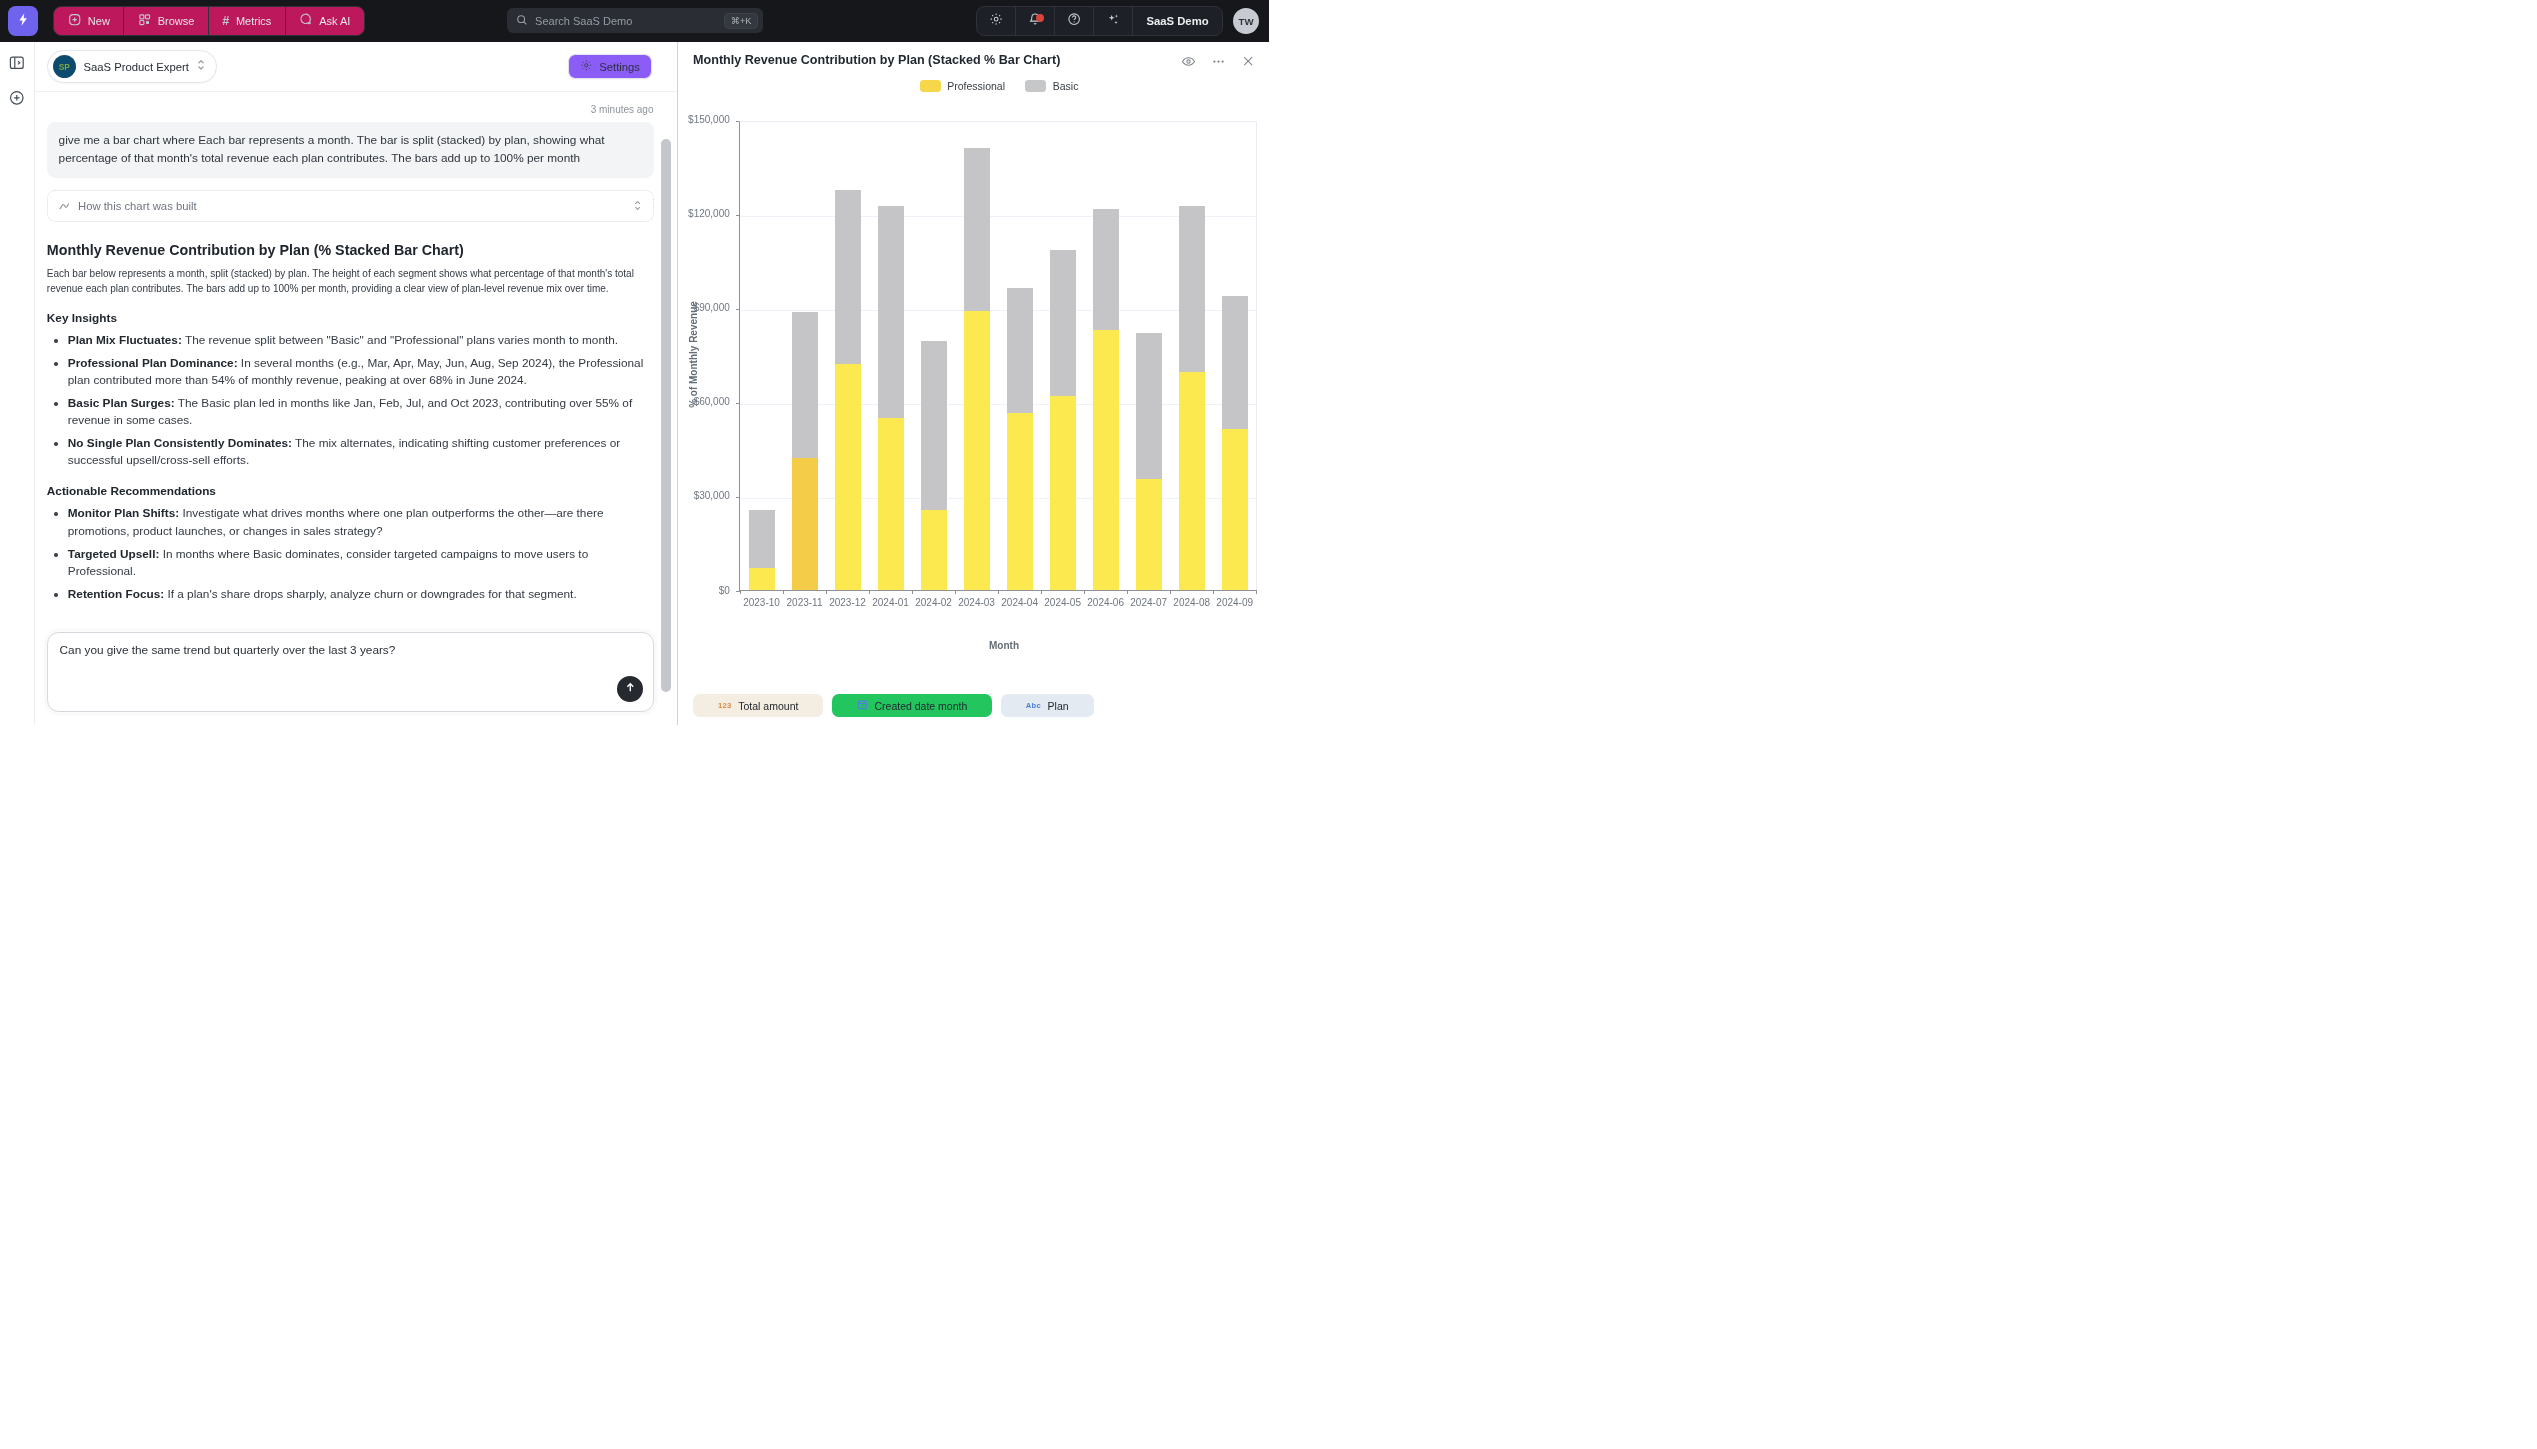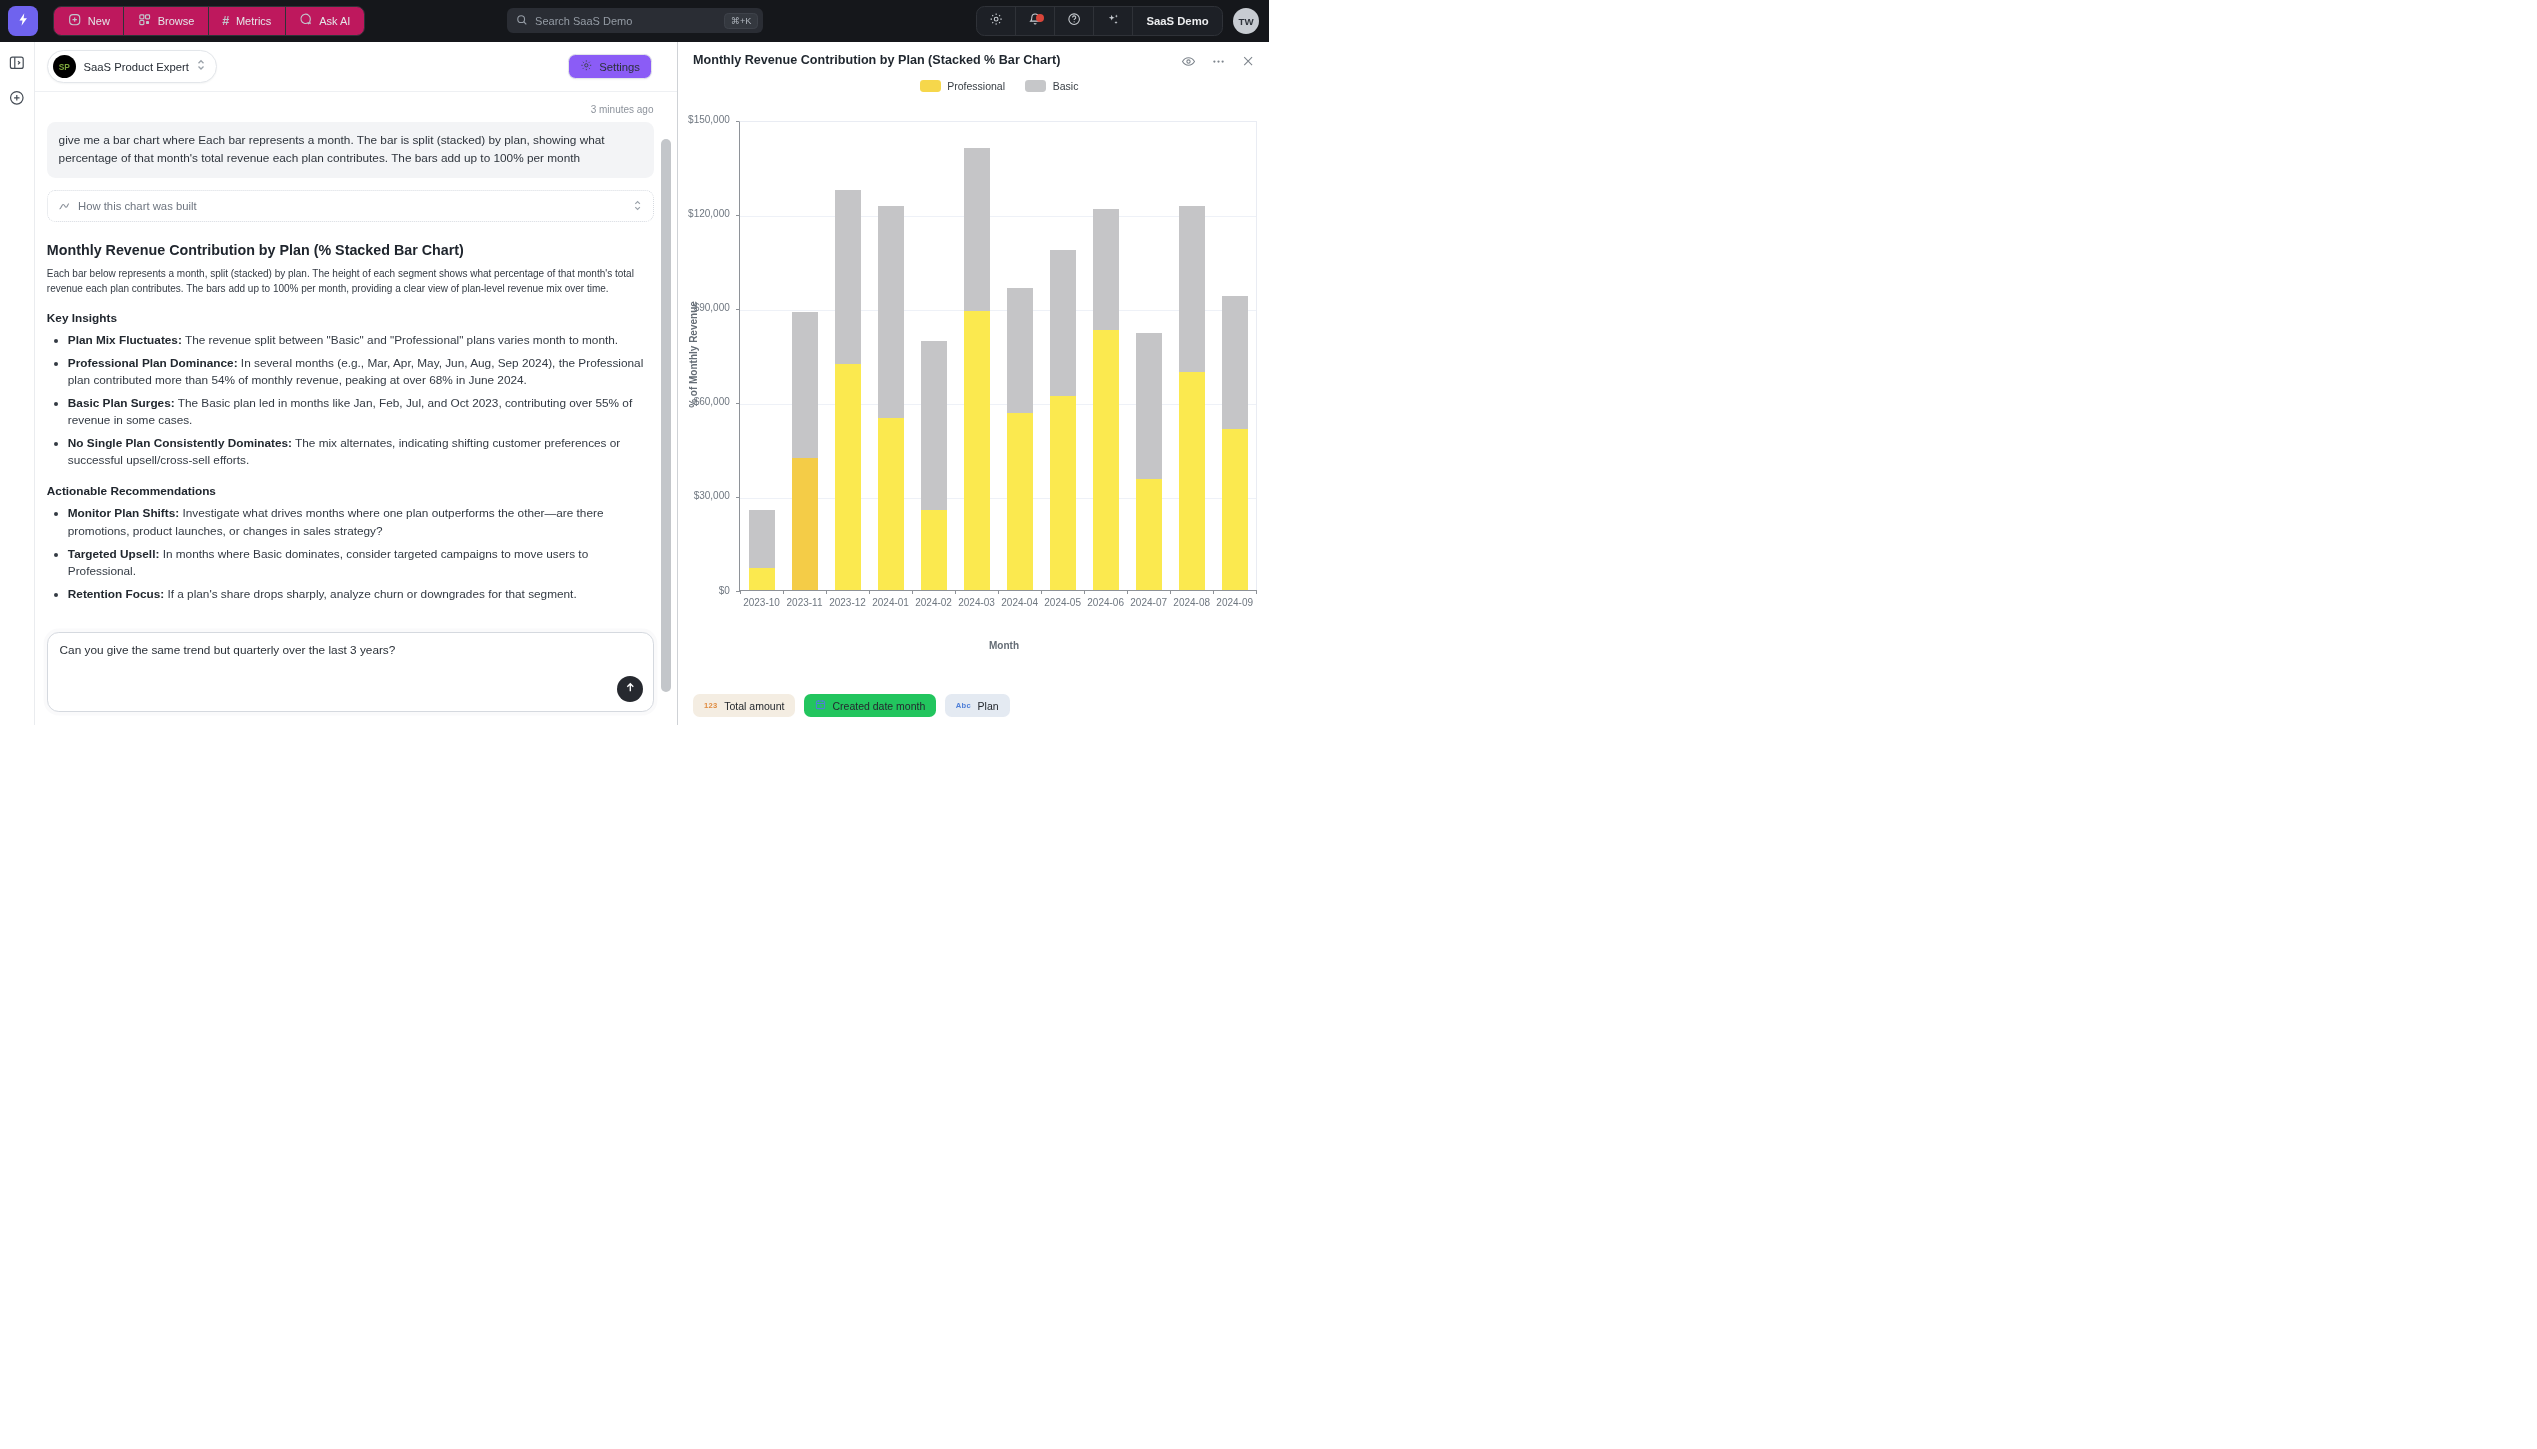--- a/index.html
+++ b/index.html
@@ -27,21 +27,21 @@
 
   
   .main { display:flex; height:683px; }
   .rail { width:35px; border-right:0.8px solid #EAECEF; display:flex; flex-direction:column; align-items:center; padding-top:11.8px; gap:15px; background:#fff; }
   .rail svg { color:#454C55; cursor:pointer; }
 
   
   .left-panel { width:643px; position:relative; border-right:0.8px solid #CFD2D6; display:flex; flex-direction:column; background:#fff; }
   .agent-header { height:50px; flex:none; display:flex; align-items:center; justify-content:space-between; padding:0 25px 0 11.8px; border-bottom:0.8px solid #EEF0F3; }
   .agent-pill { display:flex; align-items:center; gap:7.6px; border:0.8px solid #E3E6EA; border-radius:18.5px; padding:4.2px 10px 4.2px 5px; box-shadow:0 0.8px 1.7px rgba(20,30,40,.05); cursor:pointer; background:#fff; }
-  .sp-badge { width:23px; height:23px; border-radius:50%; background:#000000; color:#7DA63C; font-size:8.4px; font-weight:bold; display:flex; align-items:center; justify-content:center; }
+  .sp-badge { width:23px; height:23px; border-radius:50%; background:#0c4a6e; color:#7DA63C; font-size:8.4px; font-weight:bold; display:flex; align-items:center; justify-content:center; }
   .agent-name { font-size:11.3px; color:#272D35; font-weight:500; }
   .settings-btn { display:flex; align-items:center; gap:6.7px; border:0.8px solid #E3E6EA; border-radius:7.6px; padding:4px 11px; font-size:11.3px; color:#2B313A; cursor:pointer; background:#8b5cf6; box-shadow:0 0.8px 1.7px rgba(20,30,40,.04); }
   .chat { position:relative; flex:1; }
   .messages { position:absolute; top:0; left:0; right:0; bottom:102px; padding:11.8px 23.5px 0 11.8px; overflow:hidden; }
   .timestamp { text-align:right; font-size:10px; color:#8D939C; margin-bottom:7.6px; }
   .user-bubble { background:#F3F4F6; border-radius:8.4px; padding:10px 11.8px; font-size:11.8px; line-height:1.5; color:#2E343C; }
   .built-row { margin-top:12.6px; border:1.3px dotted #D7DBE1; border-radius:8.4px; padding:7.6px 10px; display:flex; align-items:center; gap:7.6px; color:#6F7680; font-size:11.3px; cursor:pointer; }
   .built-row .spread { margin-left:auto; }
   .answer h1 { font-size:14.3px; color:#20262E; margin:20px 0 9.2px; }
   .answer p { font-size:10px; line-height:1.45; color:#333A43; margin-bottom:11px; }
@@ -70,21 +70,21 @@
   #y-gutter { position:absolute; left:0; top:0; width:61px; height:470px; }
   .gridline { position:absolute; left:0; right:0; height:0.8px; background:#EEF1F7; }
   .bar { position:absolute; bottom:0; width:26px; transform:translateX(-50%); display:flex; flex-direction:column; justify-content:flex-end; }
   .xtick { position:absolute; top:100%; width:0.8px; height:4.2px; background:#8E9298; }
   .xlabel { position:absolute; top:calc(100% + 6.7px); transform:translateX(-50%); font-size:10px; color:#6F7780; white-space:nowrap; }
   .ytick { position:absolute; right:-0.8px; width:4.2px; height:0.8px; background:#8E9298; }
   .ylabel { position:absolute; right:9.2px; font-size:10px; color:#6F7780; white-space:nowrap; }
   .y-title { position:absolute; left:-94px; top:228px; width:218px; text-align:center; transform:rotate(-90deg); font-size:10px; font-weight:bold; color:#646C75; }
   .x-title { margin:8.4px 0 0 61px; text-align:center; font-size:10px; font-weight:bold; color:#646C75; }
   .chips { margin:auto 0 7.6px 15px; display:flex; gap:8.4px; }
-  .chip { display:flex; align-items:center; gap:6.7px; height:23.5px; border-radius:6.7px; padding:0 11px; font-size:10.5px; font-weight:500; color:#24292F; cursor:pointer; }
+  .chip { display:flex; align-items:center; gap:6.7px; height:23.5px; border-radius:6.7px; padding:0 25px; font-size:10.5px; font-weight:500; color:#24292F; cursor:pointer; }
   .chip-glyph { font-size:7.6px; font-weight:bold; letter-spacing:0.3px; }
 </style>
 </head>
 <body>
 
 <div class="navbar">
   <div class="logo">
     <span>
       <svg width="15" height="15" viewBox="0 0 24 24" fill="#fff">
           <path d="M13.2 2L5.5 13.5h5l-1.7 8.5 8.7-12h-5.3L13.2 2z"></path>

